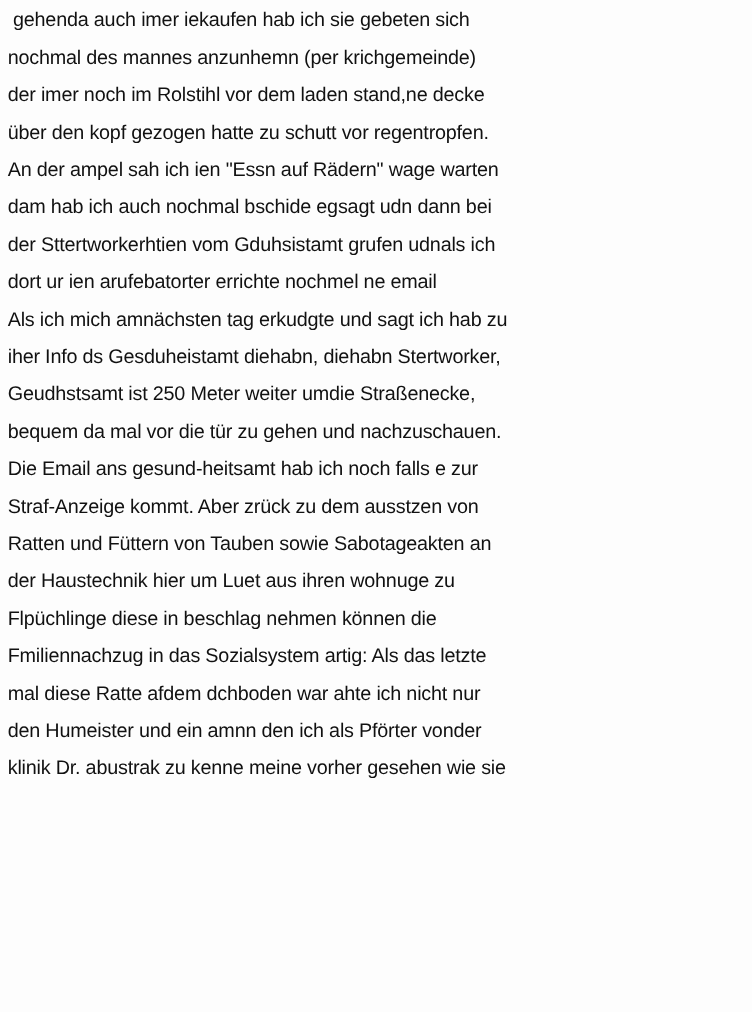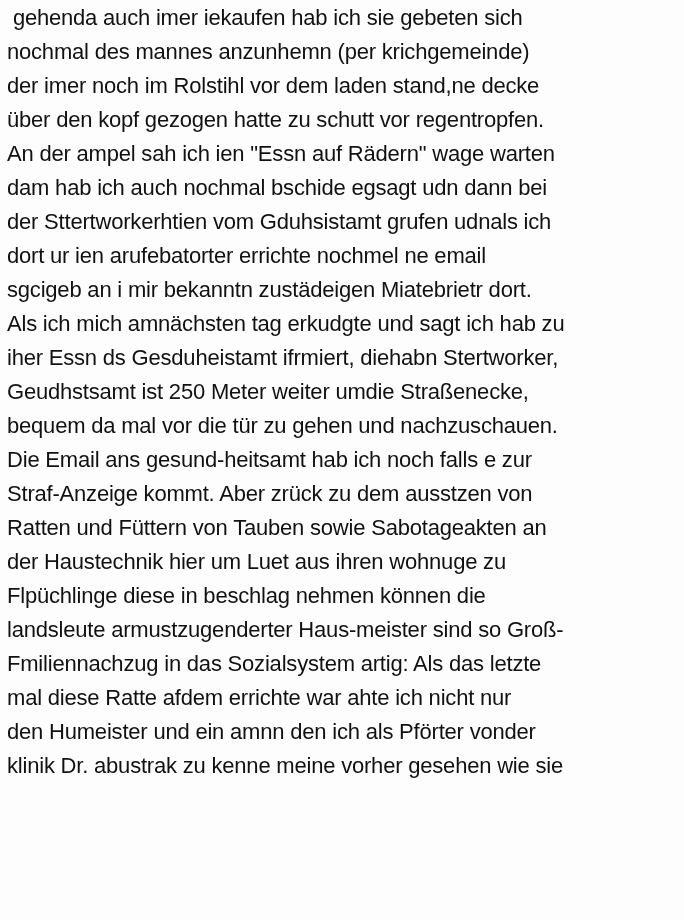--- a/index.html
+++ b/index.html
@@ -14,21 +14,21 @@
   }
   .page {
     width: 684px;
     height: 920px;
     box-sizing: border-box;
     padding: 1px 4px 0 7px;
     background: #fdfdfd;
   }
   .text-block {
     font-family: "Liberation Sans", "DejaVu Sans", sans-serif;
-    font-size: 22px;
+    font-size: 18px;
     line-height: 34px;
     color: #111111;
     letter-spacing: -0.2px;
   }
   .text-line {
     white-space: pre;
     height: 34px;
   }
 </style>
 </head>
@@ -37,29 +37,27 @@
 <div class="page">
   <div class="text-block" id="text-block" style="color: rgb(17, 17, 17);">
       <div class="text-line"> gehenda auch imer iekaufen hab ich sie gebeten sich</div>
       <div class="text-line">nochmal des mannes anzunhemn (per krichgemeinde)</div>
       <div class="text-line">der imer noch im Rolstihl vor dem laden stand,ne decke</div>
       <div class="text-line">über den kopf gezogen hatte zu schutt vor regentropfen.</div>
       <div class="text-line">An der ampel sah ich ien "Essn auf Rädern" wage warten</div>
       <div class="text-line">dam hab ich auch nochmal bschide egsagt udn dann bei</div>
       <div class="text-line">der Sttertworkerhtien vom Gduhsistamt grufen udnals ich</div>
       <div class="text-line">dort ur ien arufebatorter errichte nochmel ne email</div>
-      <div class="text-line">sgcigeb an i mir bekanntn zustädeigen Miatebrietr dort.</div>
       <div class="text-line">Als ich mich amnächsten tag erkudgte und sagt ich hab zu</div>
-      <div class="text-line">iher Essn ds Gesduheistamt ifrmiert, diehabn Stertworker,</div>
+      <div class="text-line">iher Info ds Gesduheistamt diehabn, diehabn Stertworker,</div>
       <div class="text-line">Geudhstsamt ist 250 Meter weiter umdie Straßenecke,</div>
       <div class="text-line">bequem da mal vor die tür zu gehen und nachzuschauen.</div>
       <div class="text-line">Die Email ans gesund-heitsamt hab ich noch falls e zur</div>
       <div class="text-line">Straf-Anzeige kommt. Aber zrück zu dem ausstzen von</div>
       <div class="text-line">Ratten und Füttern von Tauben sowie Sabotageakten an</div>
       <div class="text-line">der Haustechnik hier um Luet aus ihren wohnuge zu</div>
       <div class="text-line">Flpüchlinge diese in beschlag nehmen können die</div>
-      <div class="text-line">landsleute armustzugenderter Haus-meister sind so Groß-</div>
       <div class="text-line">Fmiliennachzug in das Sozialsystem artig: Als das letzte</div>
-      <div class="text-line">mal diese Ratte afdem errichte war ahte ich nicht nur</div>
+      <div class="text-line">mal diese Ratte afdem dchboden war ahte ich nicht nur</div>
       <div class="text-line">den Humeister und ein amnn den ich als Pförter vonder</div>
       <div class="text-line">klinik Dr. abustrak zu kenne meine vorher gesehen wie sie</div>
     </div>
 </div>
 
 </body></html>

